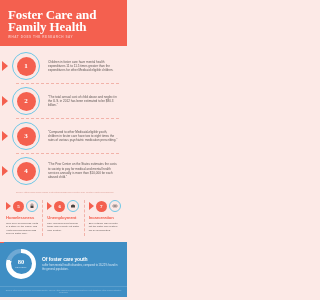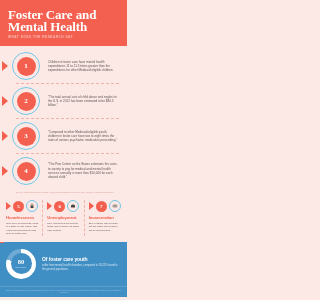--- a/index.html
+++ b/index.html
@@ -200,21 +200,21 @@
     margin:3px -5px -3px -5px;
   }
   .footer-made { font-size:1.8px; color:#b0a6a4; letter-spacing:0.4px; margin-bottom:1px; }
 </style>
 </head>
 <body>
 
 <div class="header">
   <div class="header-title">
     <div>Foster Care and</div>
-    <div>Mental Health</div>
+    <div>Family Health</div>
   </div>
   <div class="header-sub">WHAT DOES THE RESEARCH SAY</div>
 </div>
 
 <div class="left-stripe"></div>
 
 <div class="body-wrap">
 
   <div class="item">
     <div class="arrow"></div>

